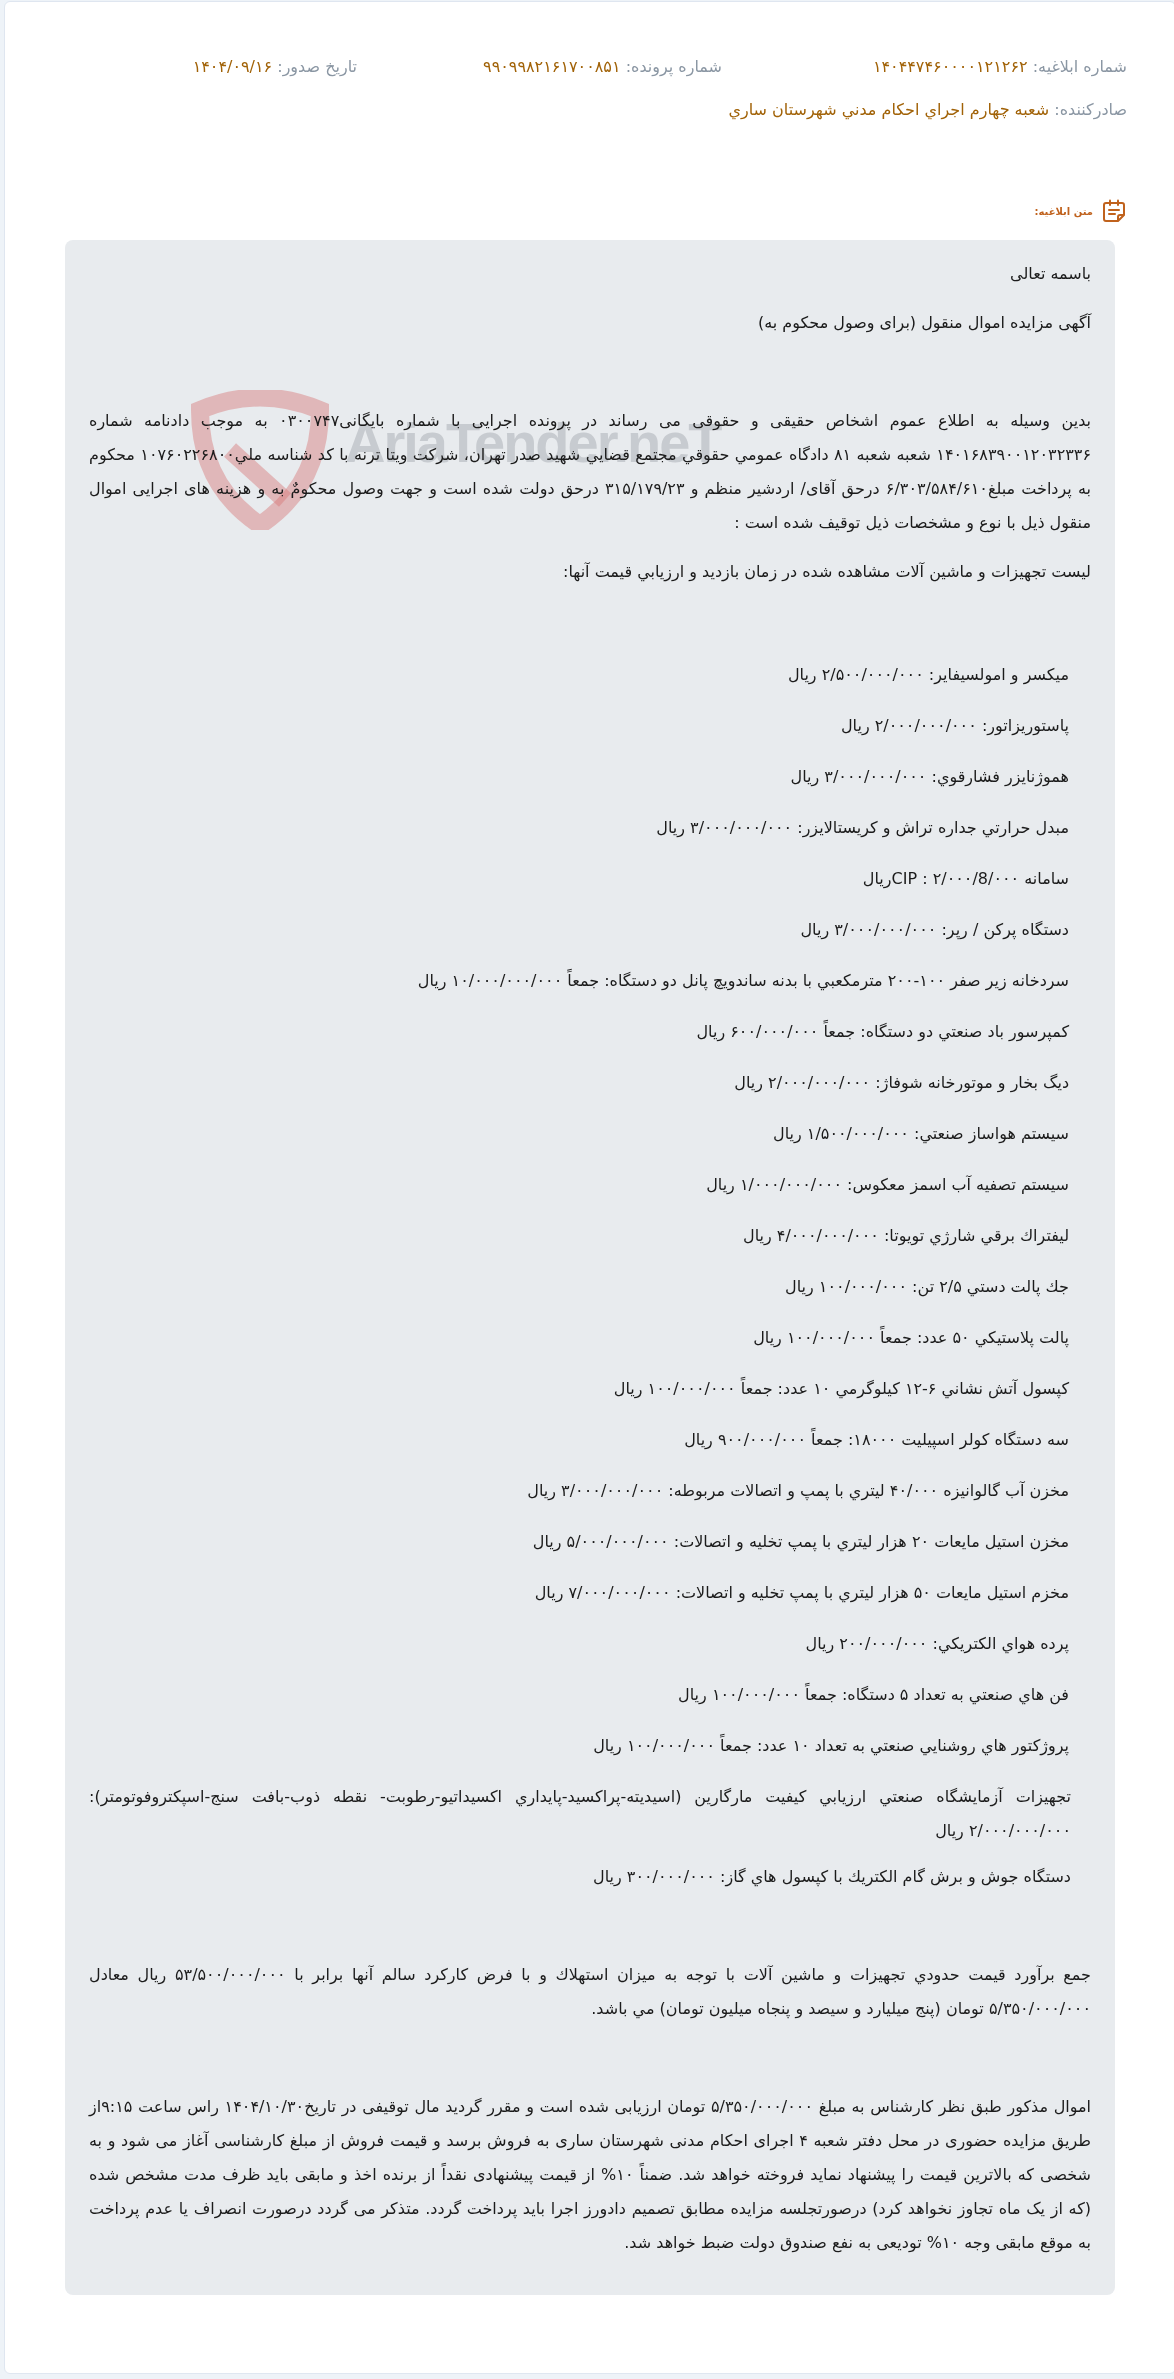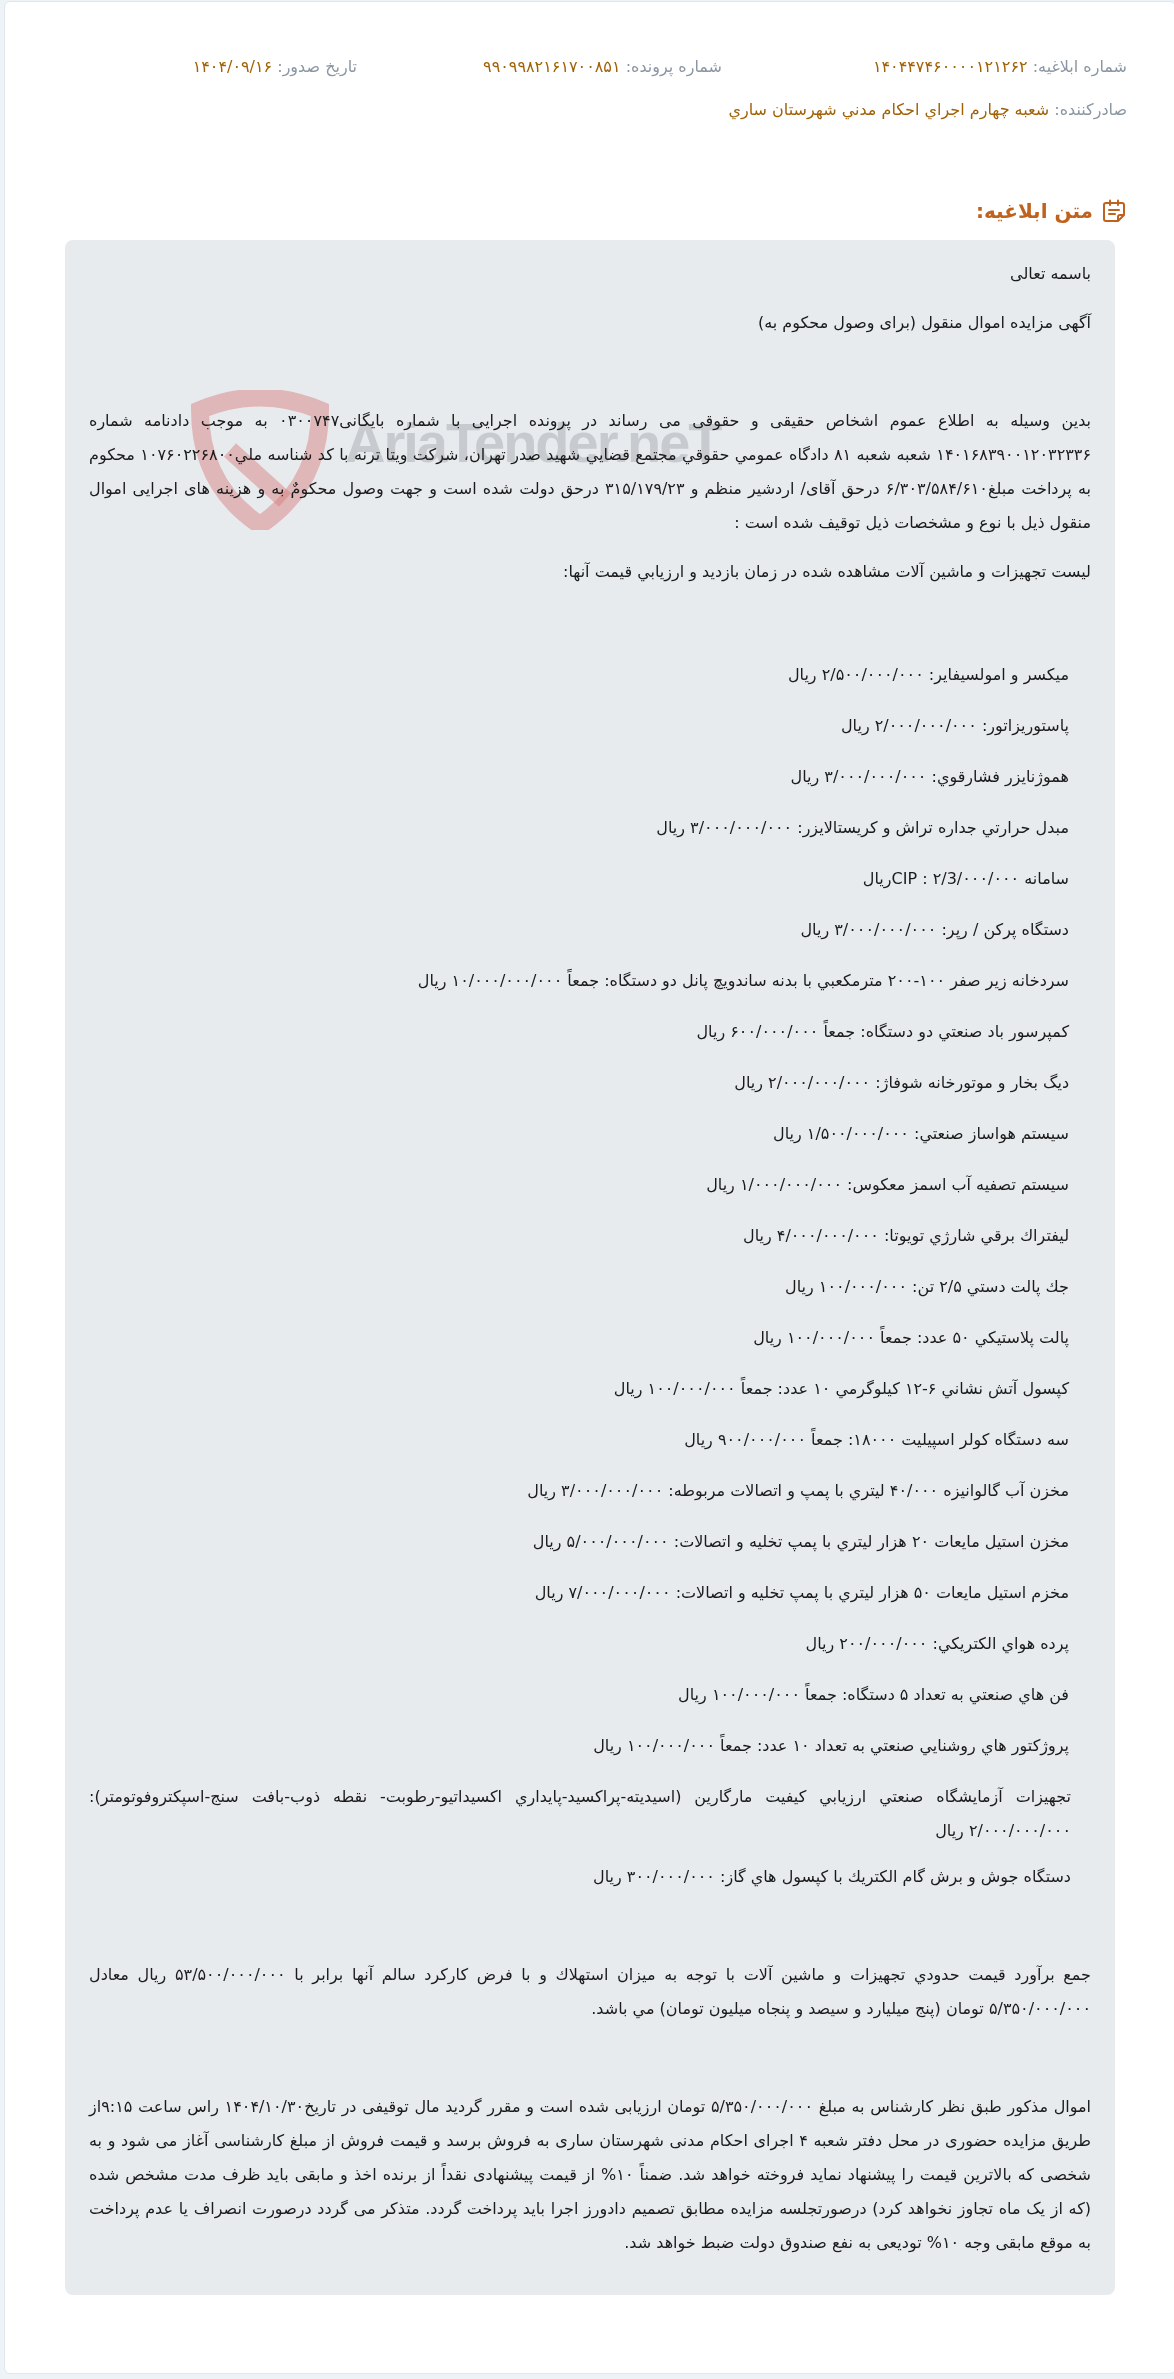--- a/index.html
+++ b/index.html
@@ -41,21 +41,21 @@
     .section-title {
       direction: rtl;
       position: absolute;
       right: 48px;
       top: 196px;
       display: flex;
       align-items: center;
       gap: 8px;
       color: #c0621d;
       font-weight: bold;
-      font-size: 20px;
+      font-size: 10px;
     }
     .note-icon { width: 26px; height: 26px; display: inline-block; }
     .body-box {
       position: absolute;
       left: 60px;
       right: 60px;
       top: 238px;
       height: 2055px;
       background: #e8ebee;
       border-radius: 8px;
@@ -141,21 +141,21 @@
 
     <div class="p" style="top:17px;">باسمه تعالی</div>
     <div class="p" style="top:66px;">آگهی مزایده  اموال منقول (برای وصول محکوم به)</div>
     <div class="p justify" style="top:164px;">بدین وسیله به اطلاع عموم اشخاص حقیقی  و حقوقی می رساند در پرونده اجرایی با شماره بایگانی۰۳۰۰۷۴۷ به موجب دادنامه شماره ۱۴۰۱۶۸۳۹۰۰۱۲۰۳۲۳۳۶ شعبه شعبه ۸۱ دادگاه عمومي حقوقي مجتمع قضايي شهيد صدر تهران، شرکت  ویتا  ترنه  با کد شناسه ملي۱۰۷۶۰۲۲۶۸۰۰  محکوم به پرداخت مبلغ۶/۳۰۳/۵۸۴/۶۱۰ درحق  آقای/ اردشیر منظم و  ۳۱۵/۱۷۹/۲۳ درحق دولت شده است  و جهت وصول محکومٌ به و هزینه های اجرایی اموال  منقول ذیل با نوع  و مشخصات ذیل توقیف شده است :</div>
     <div class="p" style="top:315px;">ليست تجهيزات و ماشين آلات مشاهده شده در زمان بازديد و ارزيابي قيمت آنها:</div>
 
     <div class="item indent" style="top:425px;">ميكسر و امولسيفاير: ۲/۵۰۰/۰۰۰/۰۰۰ ريال</div>
     <div class="item indent" style="top:476px;">پاستوريزاتور: ۲/۰۰۰/۰۰۰/۰۰۰ ريال</div>
     <div class="item indent" style="top:527px;">هموژنايزر فشارقوي: ۳/۰۰۰/۰۰۰/۰۰۰ ريال</div>
     <div class="item indent" style="top:578px;">مبدل حرارتي جداره تراش و كريستالايزر: ۳/۰۰۰/۰۰۰/۰۰۰ ريال</div>
-    <div class="item indent" style="top:629px;">سامانه  CIP : ۲/3/۰۰۰/۰۰۰ريال</div>
+    <div class="item indent" style="top:629px;">سامانه  CIP : ۲/۰۰۰/8/۰۰۰ريال</div>
     <div class="item indent" style="top:680px;">دستگاه پركن / رپر: ۳/۰۰۰/۰۰۰/۰۰۰ ريال</div>
     <div class="item indent" style="top:731px;">سردخانه زير صفر ۱۰۰-۲۰۰ مترمكعبي با بدنه ساندويچ پانل دو دستگاه: جمعاً ۱۰/۰۰۰/۰۰۰/۰۰۰ ريال</div>
     <div class="item indent" style="top:782px;">كمپرسور باد صنعتي دو دستگاه: جمعاً ۶۰۰/۰۰۰/۰۰۰ ريال</div>
     <div class="item indent" style="top:833px;">ديگ بخار و موتورخانه شوفاژ: ۲/۰۰۰/۰۰۰/۰۰۰ ريال</div>
     <div class="item indent" style="top:884px;margin-left:42px;">سيستم هواساز صنعتي: ۱/۵۰۰/۰۰۰/۰۰۰ ريال</div>
     <div class="item indent" style="top:935px;">سيستم تصفيه آب اسمز معكوس: ۱/۰۰۰/۰۰۰/۰۰۰ ريال</div>
     <div class="item indent" style="top:986px;">ليفتراك برقي شارژي تويوتا: ۴/۰۰۰/۰۰۰/۰۰۰ ريال</div>
     <div class="item indent" style="top:1037px;">جك پالت دستي ۲/۵ تن: ۱۰۰/۰۰۰/۰۰۰ ريال</div>
     <div class="item indent" style="top:1088px;">پالت پلاستيكي ۵۰ عدد: جمعاً ۱۰۰/۰۰۰/۰۰۰ ريال</div>
     <div class="item indent" style="top:1139px;">كپسول آتش نشاني ۶-۱۲ كيلوگرمي ۱۰ عدد: جمعاً ۱۰۰/۰۰۰/۰۰۰ ريال</div>

